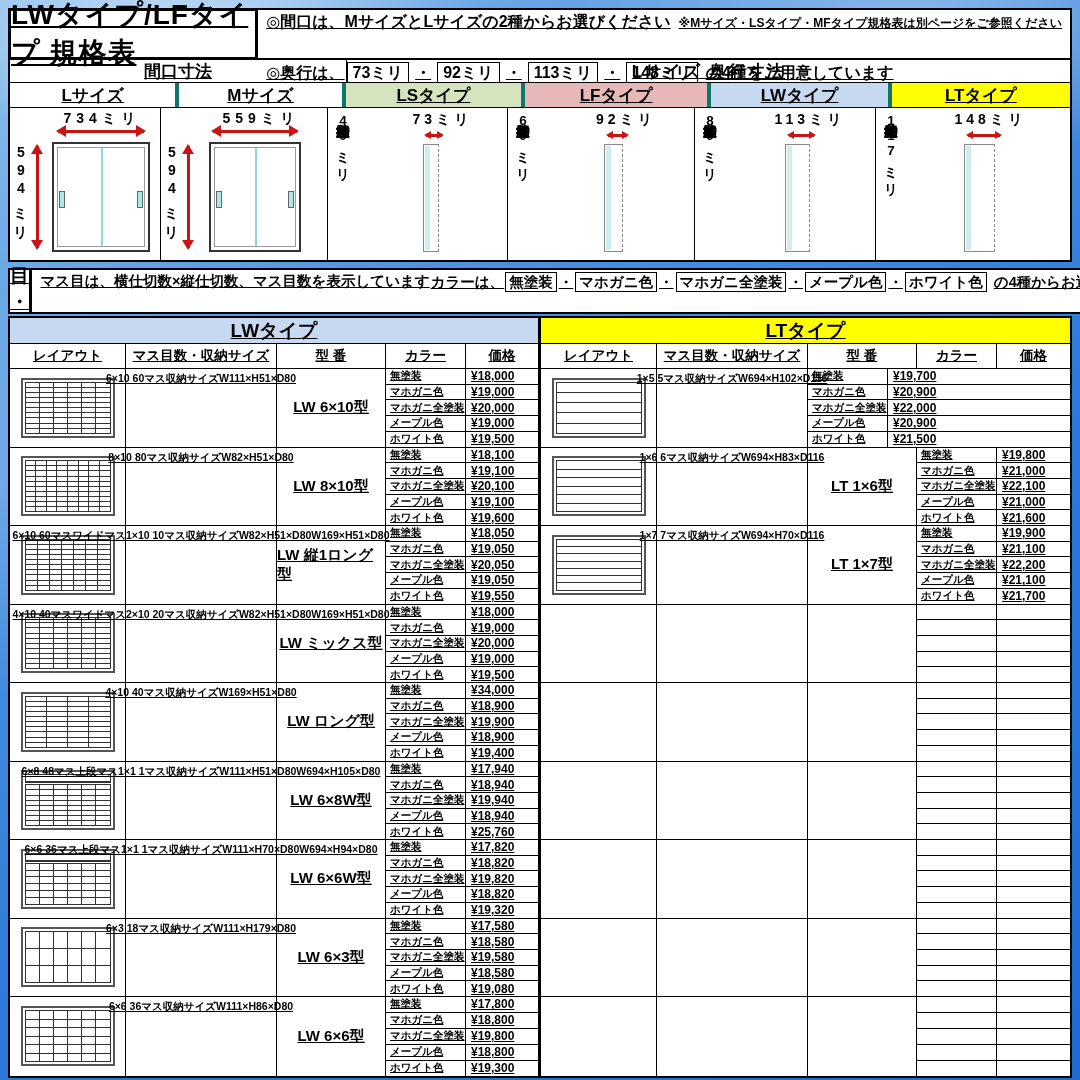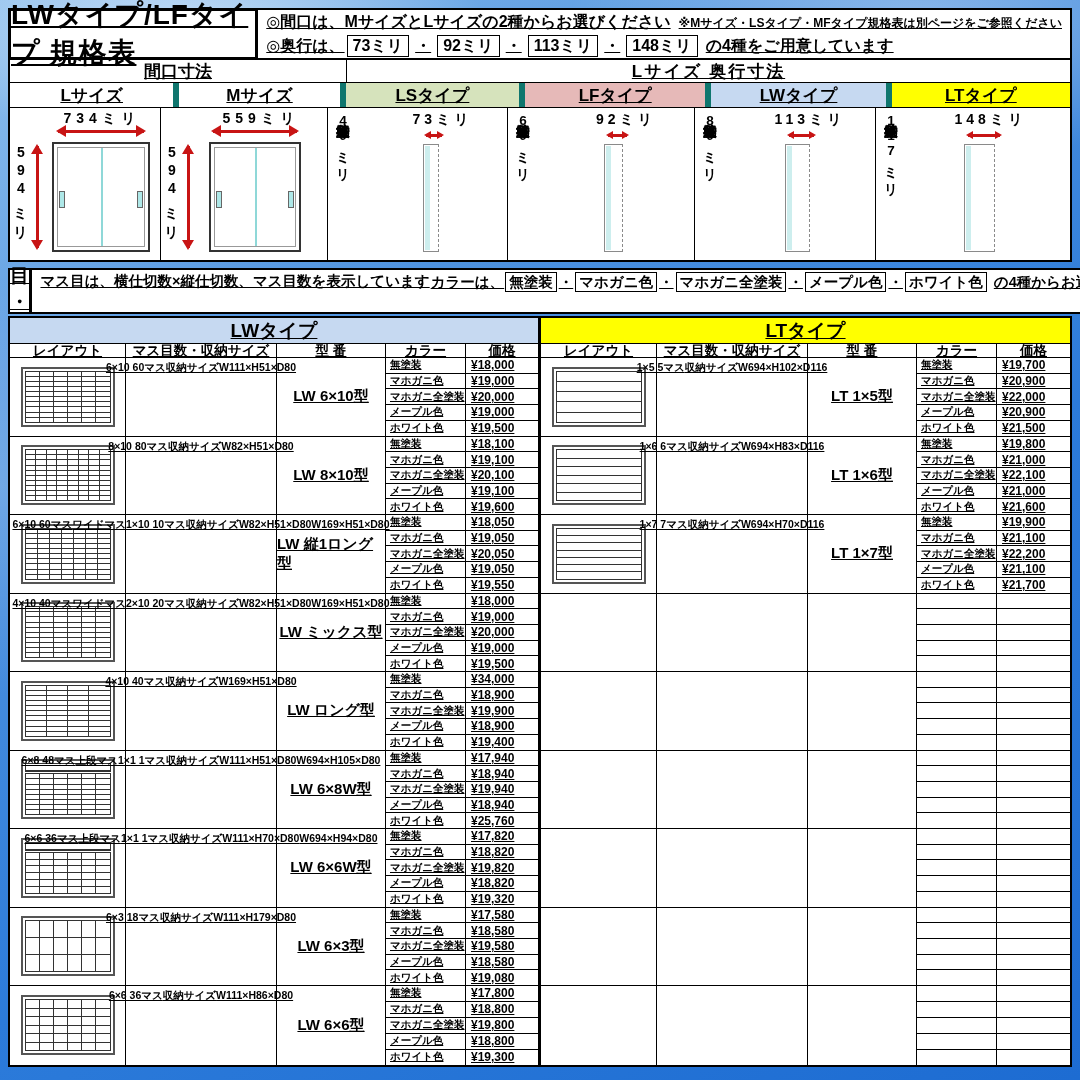--- a/index.html
+++ b/index.html
@@ -18,32 +18,32 @@
   .top-hdr{display:flex;height:52px;}
   .title-box{
     width:398px;background:#fff;border:3px solid #000;box-sizing:border-box;
     display:flex;align-items:center;justify-content:center;
     font-size:28px;font-weight:bold;letter-spacing:1px;
   }
   .info-box{
     flex:1;background:#fff;border:2px solid #000;border-left:none;box-sizing:border-box;
     padding:3px 8px;display:flex;flex-direction:column;justify-content:center;gap:2px;
   }
-  .info-line{font-size:16px;font-weight:bold;white-space:nowrap;}
+  .info-line{font-size:16px;font-weight:bold;white-space:nowrap;margin-top:27px;}
   .info-sub{font-size:12px;font-weight:bold;margin-left:8px;}
   .boxed{border:1.5px solid #000;padding:0 5px;margin:0 2px;display:inline-block;line-height:1.25;}
   .sep{margin:0 4px;}
 
   
   .sec1{background:#fff;border:2px solid #000;border-top:none;box-sizing:border-box;}
   .row-a{display:flex;height:22px;border-bottom:1px solid #000;}
   .row-a .ra-l{width:337px;border-right:1px solid #000;box-sizing:border-box;display:flex;align-items:center;justify-content:center;font-size:17px;font-weight:bold;}
   .row-a .ra-r{flex:1;display:flex;align-items:center;justify-content:center;font-size:17px;font-weight:bold;letter-spacing:2px;}
   .row-b{display:flex;height:24px;border-bottom:1px solid #000;}
-  .row-b div{box-sizing:border-box;border-right:6px solid #0f766e;display:flex;align-items:center;justify-content:center;font-size:17px;font-weight:bold;}
+  .row-b div{box-sizing:border-box;border-right:4px solid #0f766e;display:flex;align-items:center;justify-content:center;font-size:17px;font-weight:bold;}
   .row-b div:last-child{border-right:none;}
   .hb-0{width:170px;} .hb-1{width:167px;}
   .hb-2{width:180px;background:#d6e3bc;} .hb-3{width:187px;background:#e6b9b8;}
   .hb-4{width:181px;background:#c6d9f1;} .hb-5{width:179px;background:#ffff00;}
   .row-c{display:flex;height:152px;}
   .dcell{position:relative;box-sizing:border-box;border-right:1px solid #000;background:#fff;}
   .dcell:last-child{border-right:none;}
   .dc-0{width:151px;} .dc-1{width:167px;} .dc-2{width:180px;} .dc-3{width:187px;} .dc-4{width:181px;} .dc-5{width:179px;}
 
   .dim-w{position:absolute;top:2px;left:44px;right:10px;text-align:center;font-size:14px;font-weight:bold;letter-spacing:5px;}
@@ -84,21 +84,21 @@
   .sec2-line{font-size:14.5px;font-weight:bold;white-space:nowrap;}
   .sec2 .boxed{border:1.5px solid #000;padding:0 3px;margin:0 1px;}
   .sec2 .sep{margin:0 1px;}
 
   
   .gap2{height:2px;}
   .main{display:flex;}
   .ptable{width:532px;background:#fff;border:2px solid #000;box-sizing:border-box;}
   .ptable.right{border-left:1px solid #000;}
   .type-hdr{height:26px;border-bottom:1px solid #000;display:flex;align-items:center;justify-content:center;font-size:19px;font-weight:bold;box-sizing:border-box;}
-  .col-hdr-row{display:flex;height:14px;border-bottom:1px solid #000;box-sizing:border-box;}
+  .col-hdr-row{display:flex;height:25px;border-bottom:1px solid #000;box-sizing:border-box;}
   .col-hdr{box-sizing:border-box;border-right:1px solid #000;display:flex;align-items:center;justify-content:center;font-size:13.5px;font-weight:bold;}
   .col-hdr:last-child{border-right:none;}
   .col-0{width:116px;} .col-1{width:151px;} .col-2{width:109px;} .col-3{width:80px;} .col-4{flex:1;}
   .prow{display:flex;height:78.5px;border-bottom:1.5px solid #000;box-sizing:border-box;}
   .prow:last-child{border-bottom:none;}
   .cell{box-sizing:border-box;border-right:1px solid #000;}
   .c-layout{width:116px;display:flex;align-items:center;justify-content:center;}
   .c-spec{width:151px;padding:3px 5px;display:flex;flex-direction:row;justify-content:center;}
   .spec-line{font-size:10.5px;font-weight:bold;line-height:1.22;white-space:nowrap;}
   .c-model{width:109px;display:flex;align-items:center;justify-content:center;font-size:15px;font-weight:bold;}
@@ -1036,21 +1036,20 @@
                 <div class="thumb-cell"></div>
                 <div class="thumb-cell"></div>
               </div>
             </div>
           </div>
           <div class="cell c-spec">
             <div class="spec-line">1×5  5マス</div>
             <div class="spec-line">収納サイズ</div>
             <div class="spec-line">W694×H102×D116</div>
           </div>
-          <div class="cell c-model">LT 1×5型</div>
           <div class="cell c-group">
             <div class="crow">
               <div class="ccol c-color">無塗装</div>
               <div class="ccol c-price">¥19,700</div>
             </div>
             <div class="crow">
               <div class="ccol c-color">マホガニ色</div>
               <div class="ccol c-price">¥20,900</div>
             </div>
             <div class="crow">

